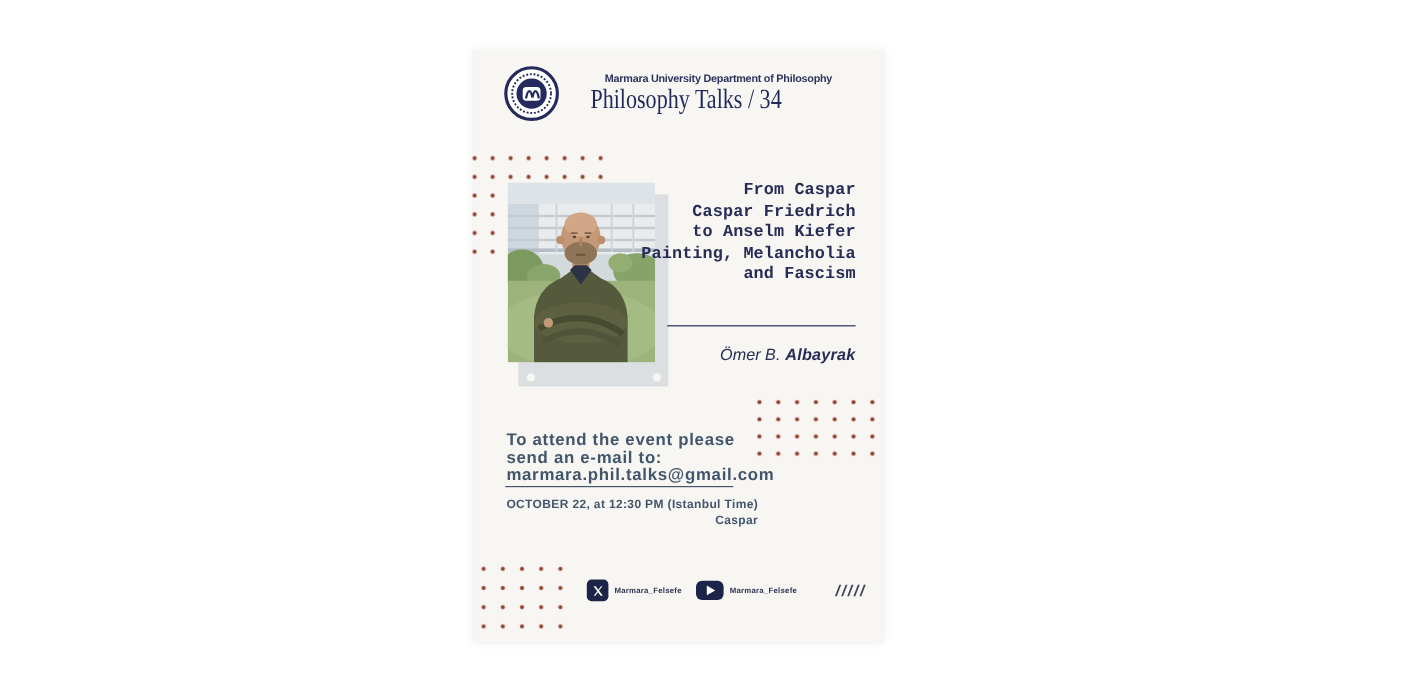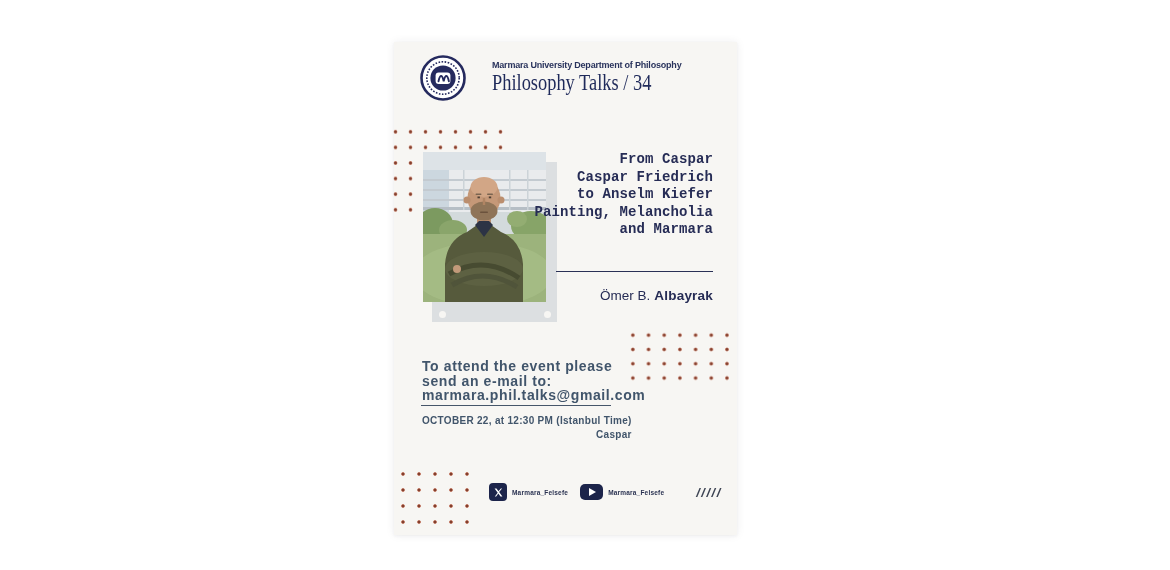--- a/index.html
+++ b/index.html
@@ -13,21 +13,21 @@
     background:#f7f6f3;
     box-shadow:0 0 9px rgba(40,40,60,0.07), 0 1px 3px rgba(40,40,60,0.05);
   }
 
   
   .header{position:absolute;left:26px;top:13px;display:flex;align-items:flex-start;}
   .logo{width:46px;height:46px;flex:0 0 auto;}
   .header-text{margin-left:26px;padding-top:5px;}
   .dept{
     font-size:9px;letter-spacing:-0.2px;color:#29335c;font-weight:600;
-    margin-bottom:1px;white-space:nowrap;
+    margin-bottom:1px;white-space:nowrap;margin-left:12px;
   }
   .series{
     font-family:"Liberation Serif", serif;font-size:23px;color:#1f2a5a;
     transform:scaleX(0.8);transform-origin:left top;white-space:nowrap;line-height:1;
   }
 
   
   .dots{
     position:absolute;
     background-image:radial-gradient(circle, #81402f 0.9px, #bd735e 1.5px, rgba(189,115,94,0) 2.2px);
@@ -46,21 +46,21 @@
   
   .title-block{
     position:absolute;right:24px;top:109px;width:212px;text-align:right;
     font-size:14px;line-height:17.6px;font-weight:700;color:#262c55;letter-spacing:0.1px;
     z-index:4;
     font-family:Liberation Mono, monospace;
   }
   .divider1{position:absolute;left:162px;top:229px;width:157px;border-top:1.5px solid #2a3156;z-index:4;}
   .speaker{
     position:absolute;left:162px;top:246px;width:157px;text-align:right;
-    font-size:13.5px;color:#262c55;white-space:nowrap;z-index:4;
+    font-size:13.5px;color:#262c55;white-space:nowrap;z-index:4;font-style:italic;
   }
   .speaker .first{font-weight:400;margin-right:4px;}
   .speaker .last{font-weight:700;letter-spacing:0.2px;}
 
   
   .attend{
     position:absolute;left:28px;top:317px;
     font-size:14px;line-height:14.6px;letter-spacing:0.6px;
     color:#41556b;font-weight:600;white-space:nowrap;
   }
@@ -152,21 +152,21 @@
         <rect x="65.8" y="44.5" width="2.4" height="1.8" fill="#4f3f33"></rect>
         <path d="M61 46 L61 53" stroke="#b08463" stroke-width="2.4"></path>
       </svg>
     </div>
 
     <div class="title-block">
       <div>From Caspar</div>
       <div>Caspar Friedrich</div>
       <div>to Anselm Kiefer</div>
       <div>Painting, Melancholia</div>
-      <div>and Marmara</div>
+      <div>and Fascism</div>
     </div>
     <div class="divider1"></div>
     <div class="speaker">
       <span class="first">Ömer B.</span><span class="last">Albayrak</span>
     </div>
 
     <div class="attend">
       <div>To attend the event please</div>
       <div>send an e-mail to:</div>
       <div>marmara.phil.talks@gmail.com</div>

